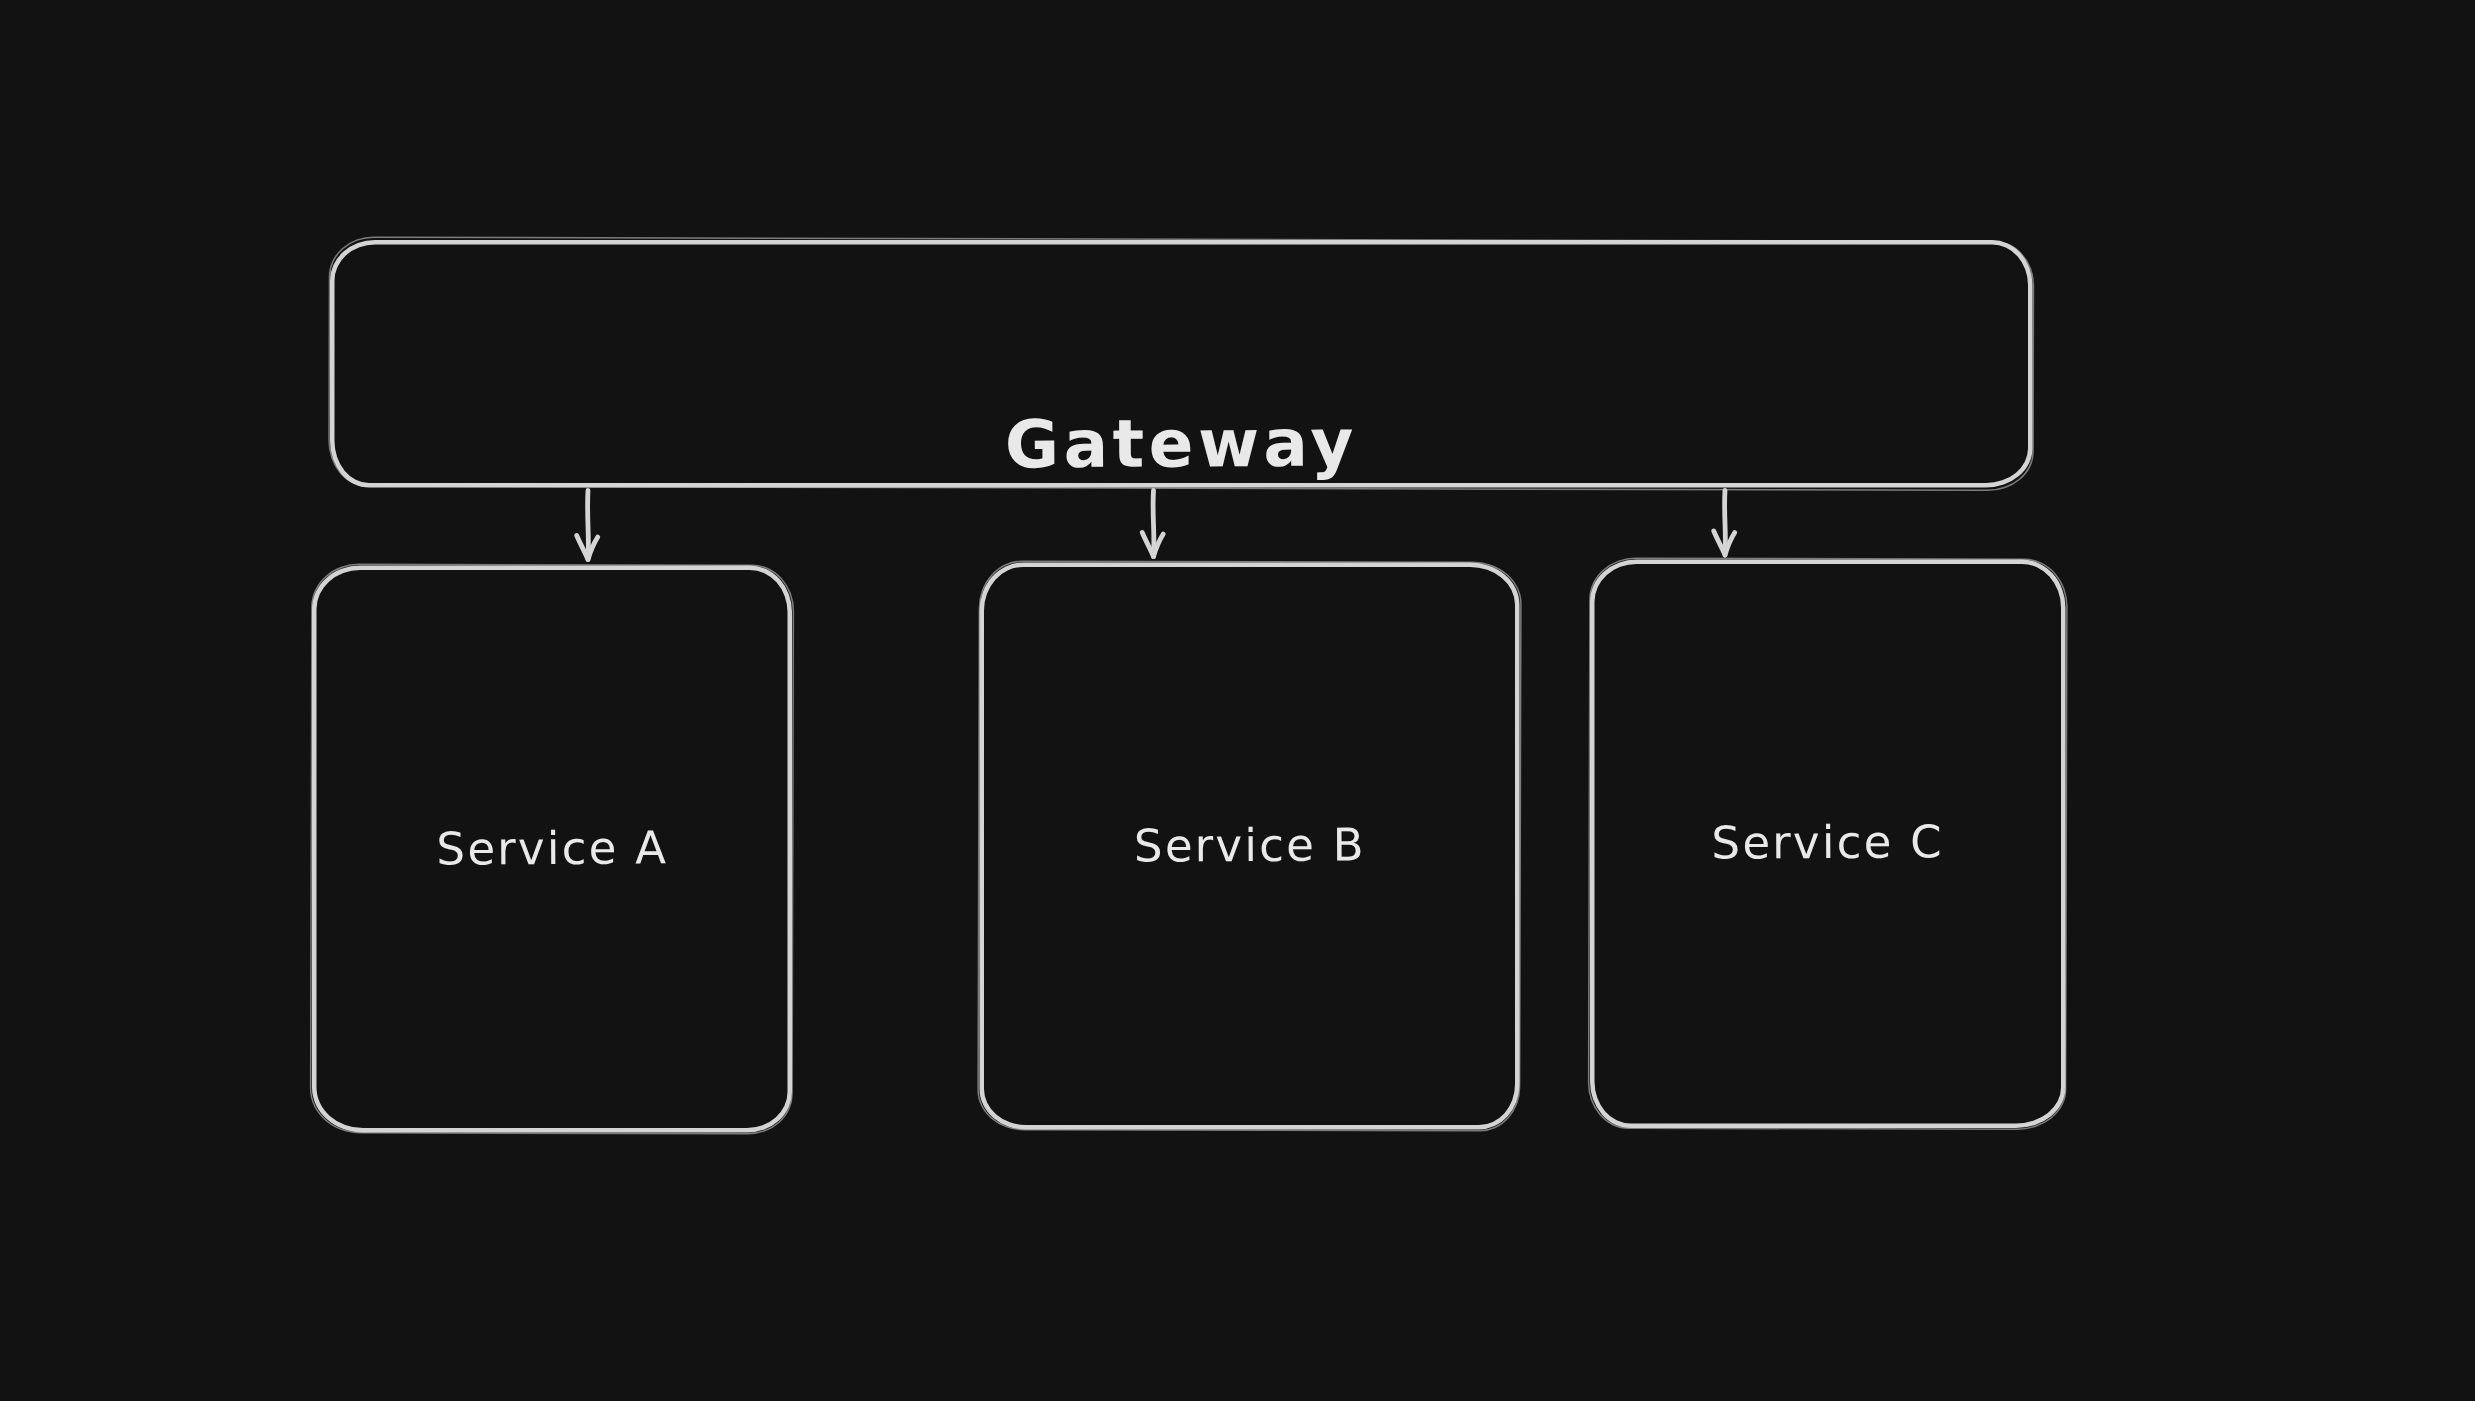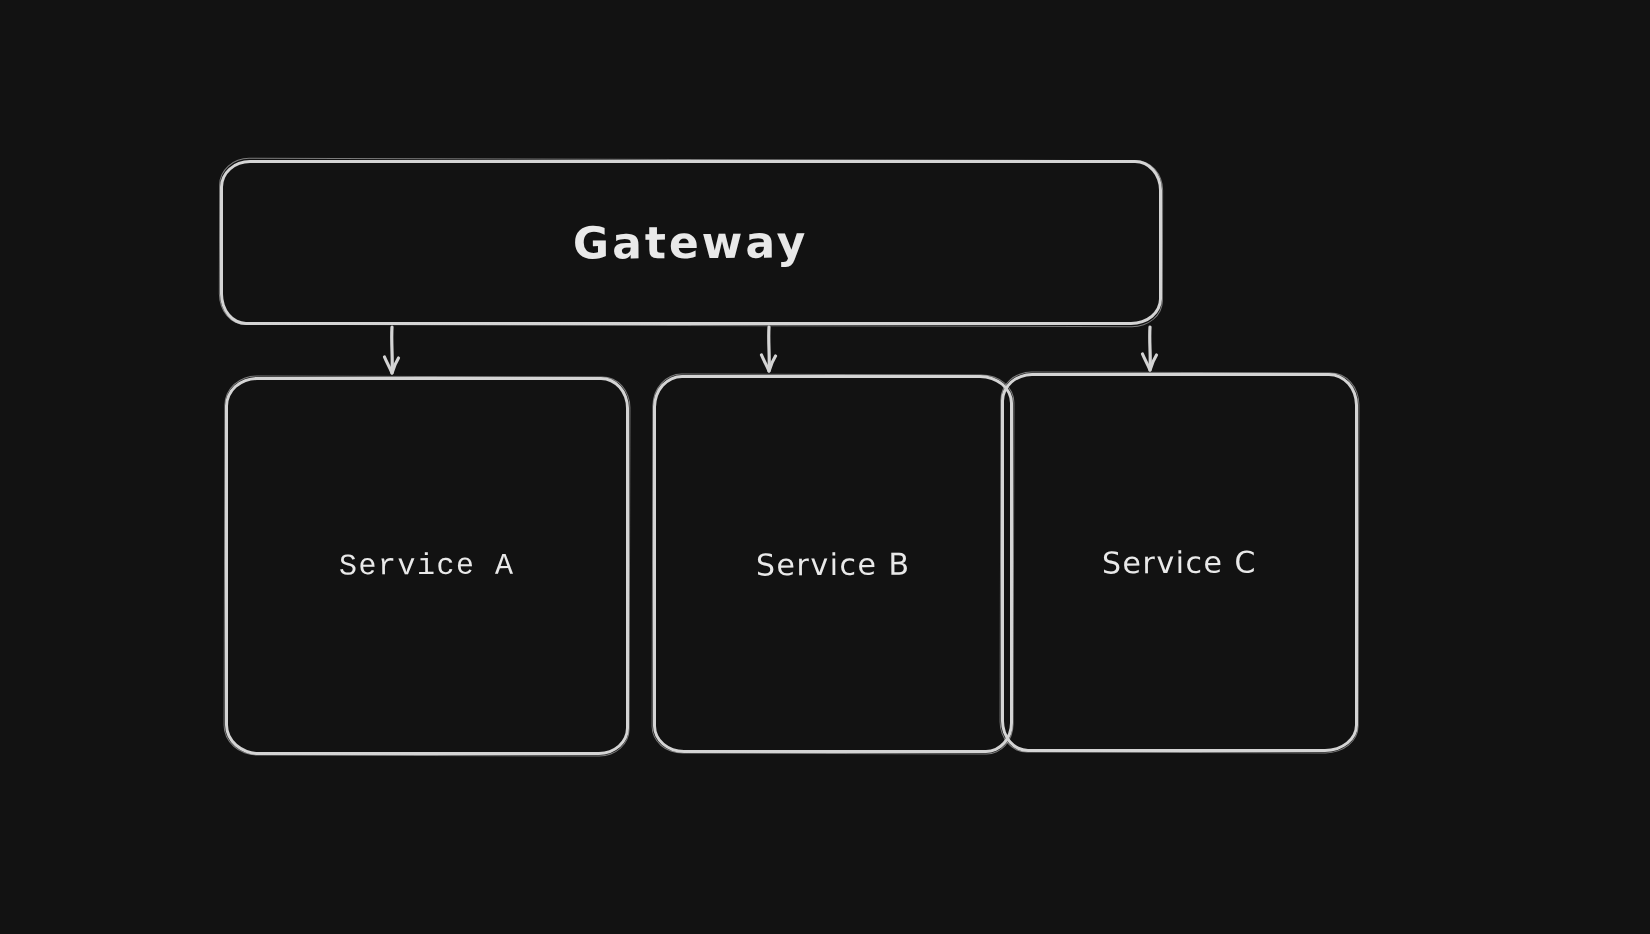--- a/index.html
+++ b/index.html
@@ -32,44 +32,44 @@
     position: absolute;
     inset: -4px;
     border: 1.6px solid rgba(212,212,212,0.55);
     border-radius: inherit;
     transform: rotate(0.15deg);
     pointer-events: none;
   }
   .node-gateway {
     left: 220px;
     top: 160px;
-    width: 942px;
+    width: 1135px;
     height: 165px;
     border-radius: 30px 27px 31px 26px / 27px 30px 26px 31px;
+    align-items: flex-end;
   }
   .node-service-a {
-    left: 225px;
+    left: 208px;
     top: 377px;
-    width: 404px;
+    width: 320px;
     height: 378px;
     border-radius: 32px 28px 30px 34px / 29px 31px 27px 30px;
-    font-family: Liberation Mono, monospace;
   }
   .node-service-b {
     left: 611px;
     top: 375px;
     width: 360px;
     height: 378px;
     border-radius: 29px 33px 27px 31px / 32px 28px 30px 27px;
     margin-left: 42px;
   }
   .node-service-c {
-    left: 1001px;
+    left: 1060px;
     top: 373px;
-    width: 357px;
+    width: 317px;
     height: 379px;
     border-radius: 31px 29px 33px 27px / 28px 32px 27px 31px;
     justify-content: center;
   }
   .label {
     white-space: nowrap;
     user-select: none;
   }
   .label-gateway {
     font-size: 44px;

